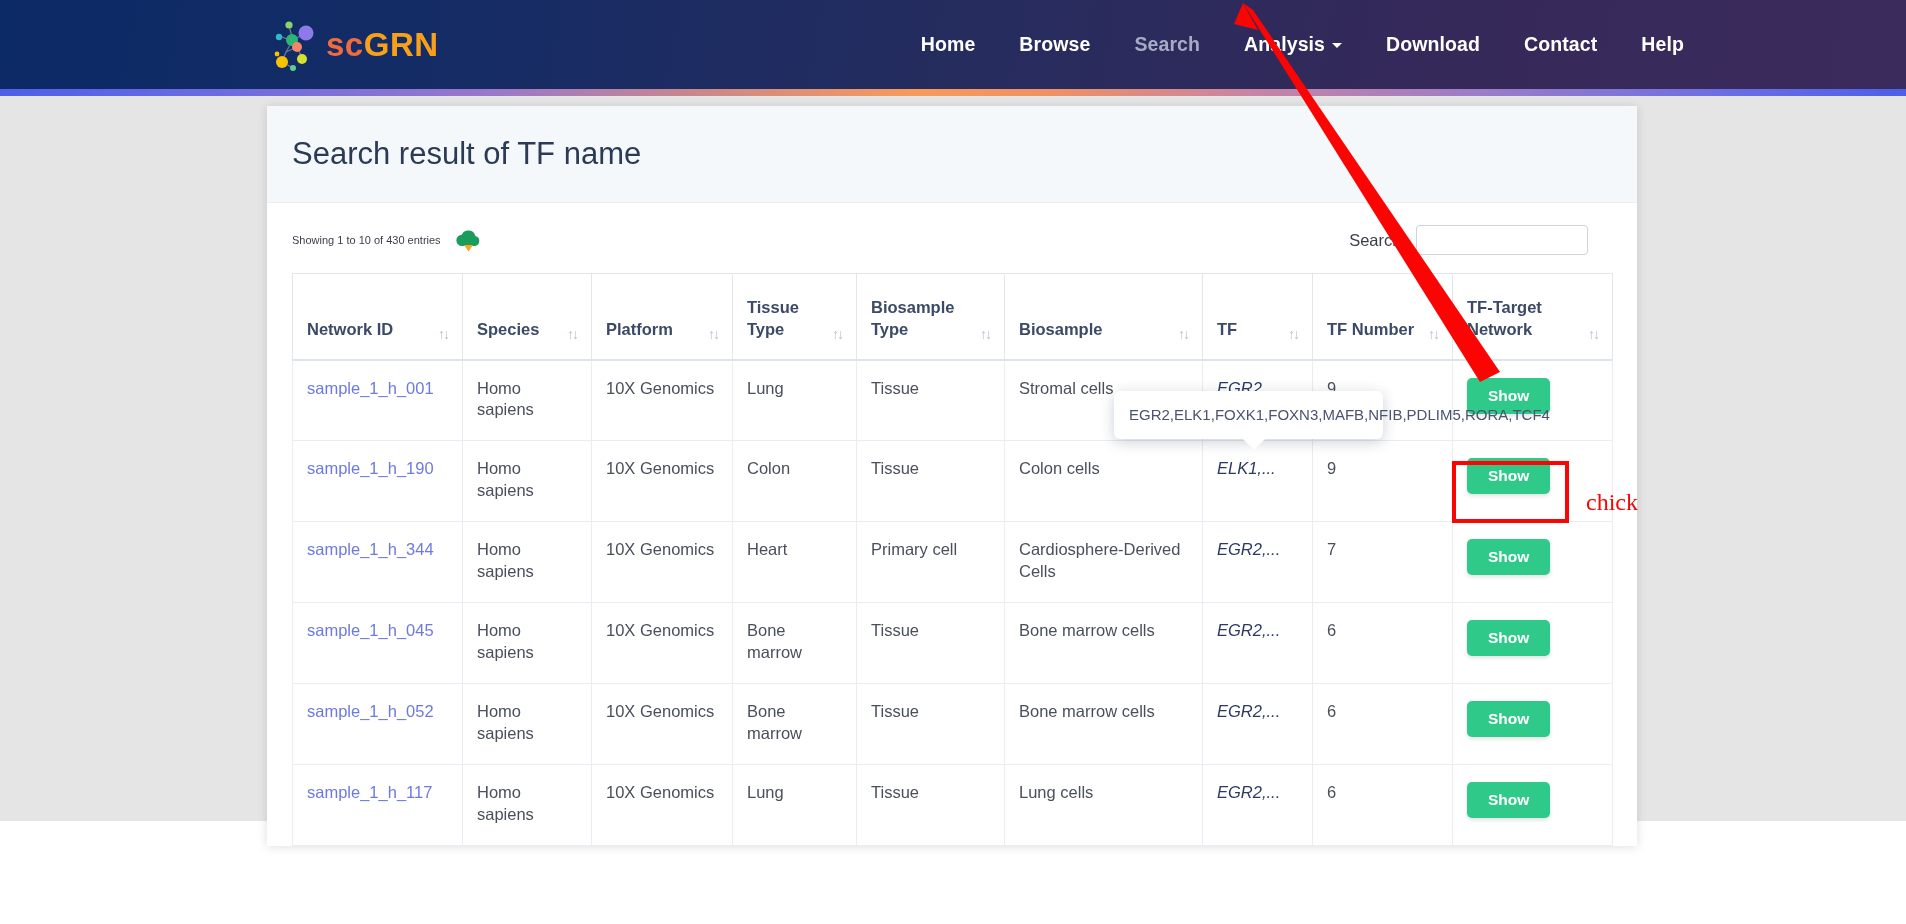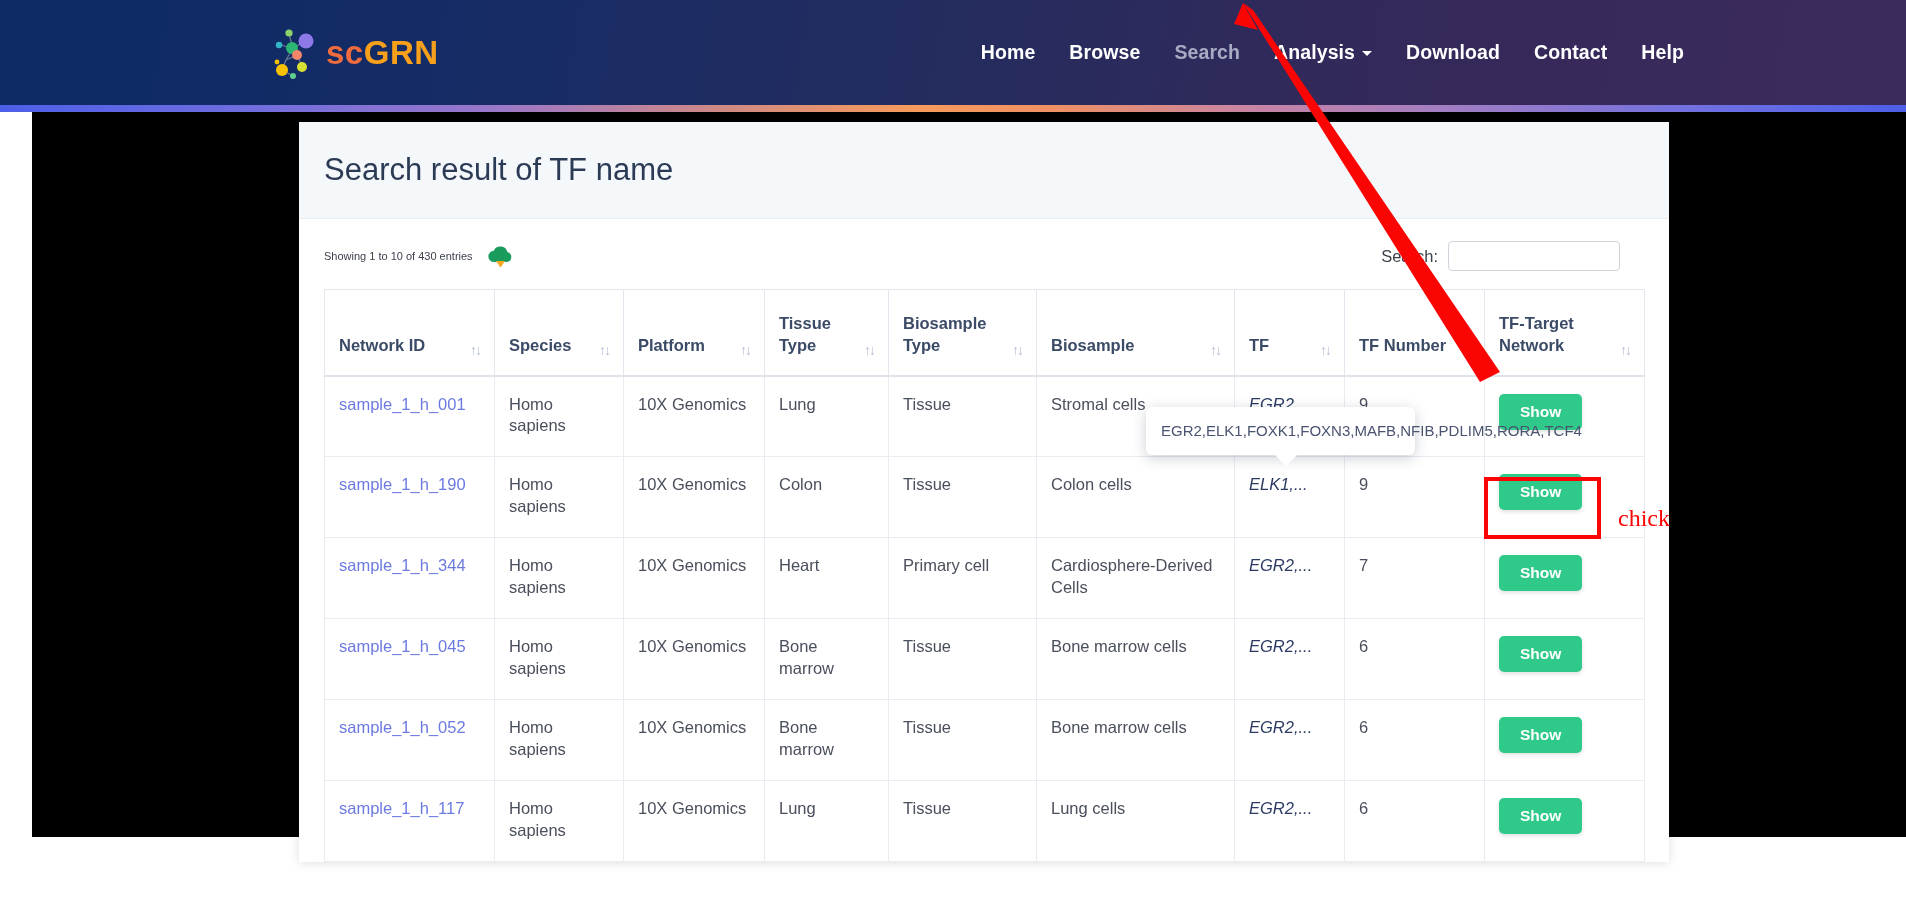--- a/index.html
+++ b/index.html
@@ -6,21 +6,21 @@
   html, body {
     width: 1906px; height: 924px;
     font-family: "Liberation Sans", sans-serif;
     background: #ffffff;
     overflow: hidden;
   }
 
   
   .navbar {
     position: relative;
-    height: 105px;
+    height: 89px;
     background: linear-gradient(100deg, #0c2a66 0%, #142c66 22%, #252c5e 50%, #35295a 75%, #3b2b5c 100%);
     display: flex;
     align-items: center;
     padding: 0 0 0 0;
   }
   .brand {
     display: flex;
     align-items: center;
     margin-left: 266px;
   }
@@ -32,21 +32,21 @@
     margin-left: 4px;
   }
   .brand-text .sc { color: #f06b3e; }
   .brand-text .grn { color: #f9a01b; }
 
   .nav-links {
     display: flex;
     align-items: center;
     margin-left: auto;
     margin-right: 222px;
-    gap: 34px;
+    gap: 44px;
   }
   .nav-link {
     color: #ffffff;
     font-size: 19.5px;
     font-weight: bold;
     text-decoration: none;
     letter-spacing: .1px;
     white-space: nowrap;
     cursor: pointer;
   }
@@ -65,23 +65,22 @@
     height: 7px;
     background: linear-gradient(90deg,
       #4d5fe8 0%, #6d6ce0 12%, #9a77c9 26%, #d08a84 38%,
       #f79b5c 48%, #ef9163 55%, #c684a6 66%, #9a7cc8 78%,
       #6d6fe2 90%, #4d5fe8 100%);
   }
 
   
   .page {
     position: relative;
-    background: #000000;
+    background: #e5e5e5;
     height: 725px;
-    margin-left: 32px;
   }
   .card {
     position: absolute;
     left: 267px;
     top: 10px;
     width: 1370px;
     background: #ffffff;
     box-shadow: 0 1px 10px rgba(0,0,0,0.13);
   }
   .card-header {

